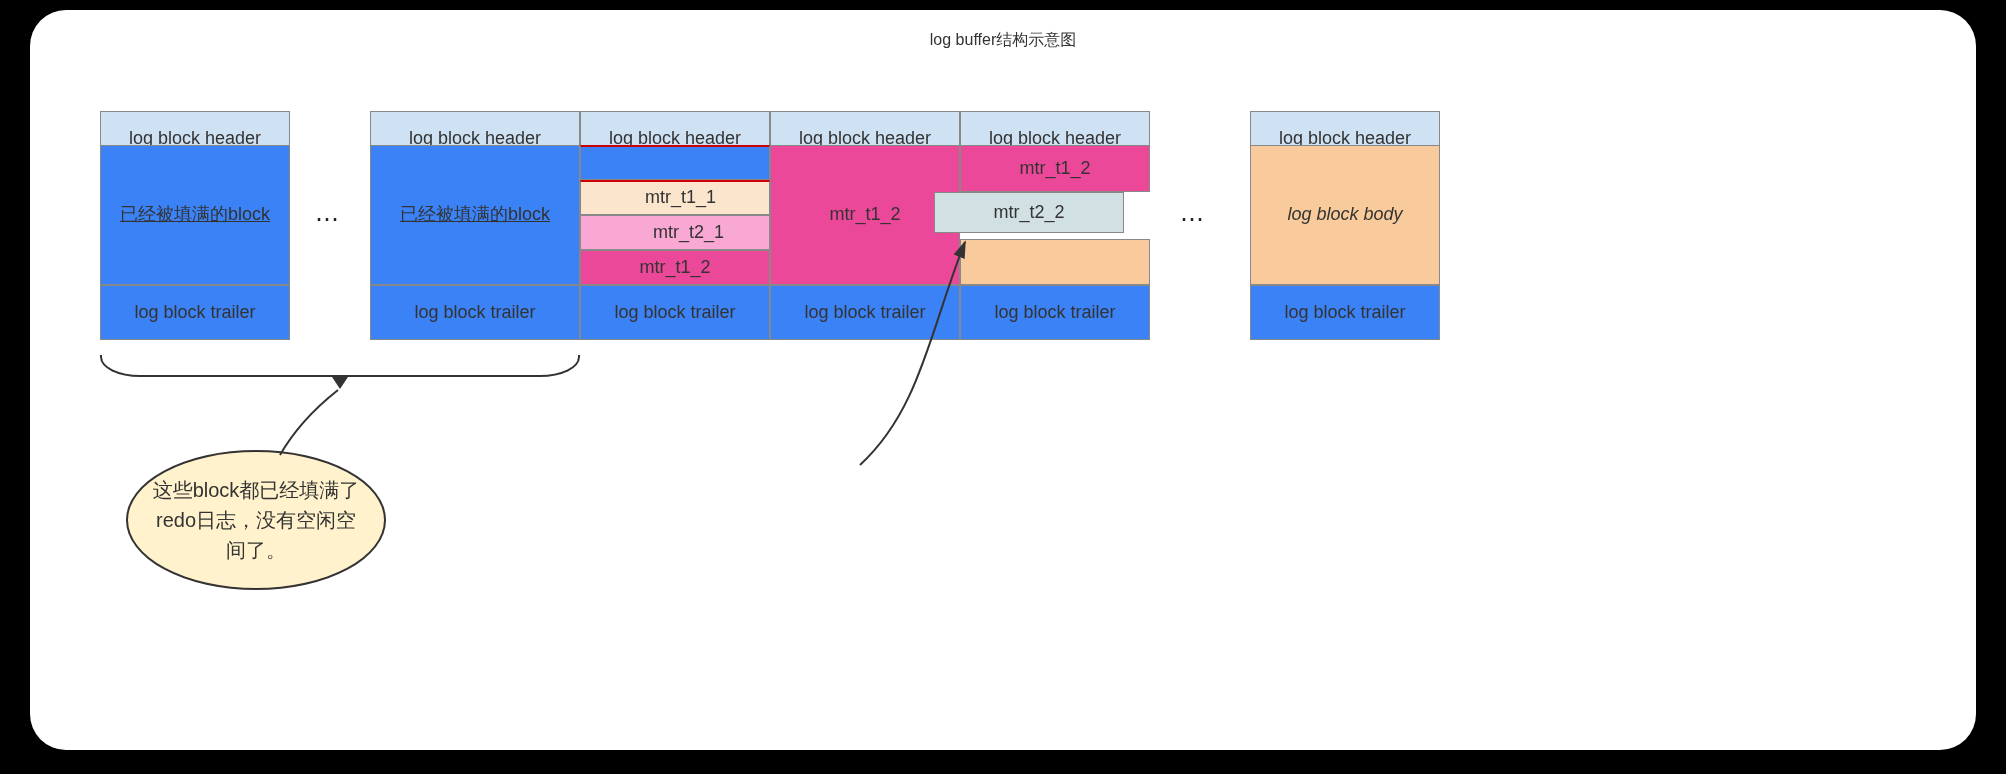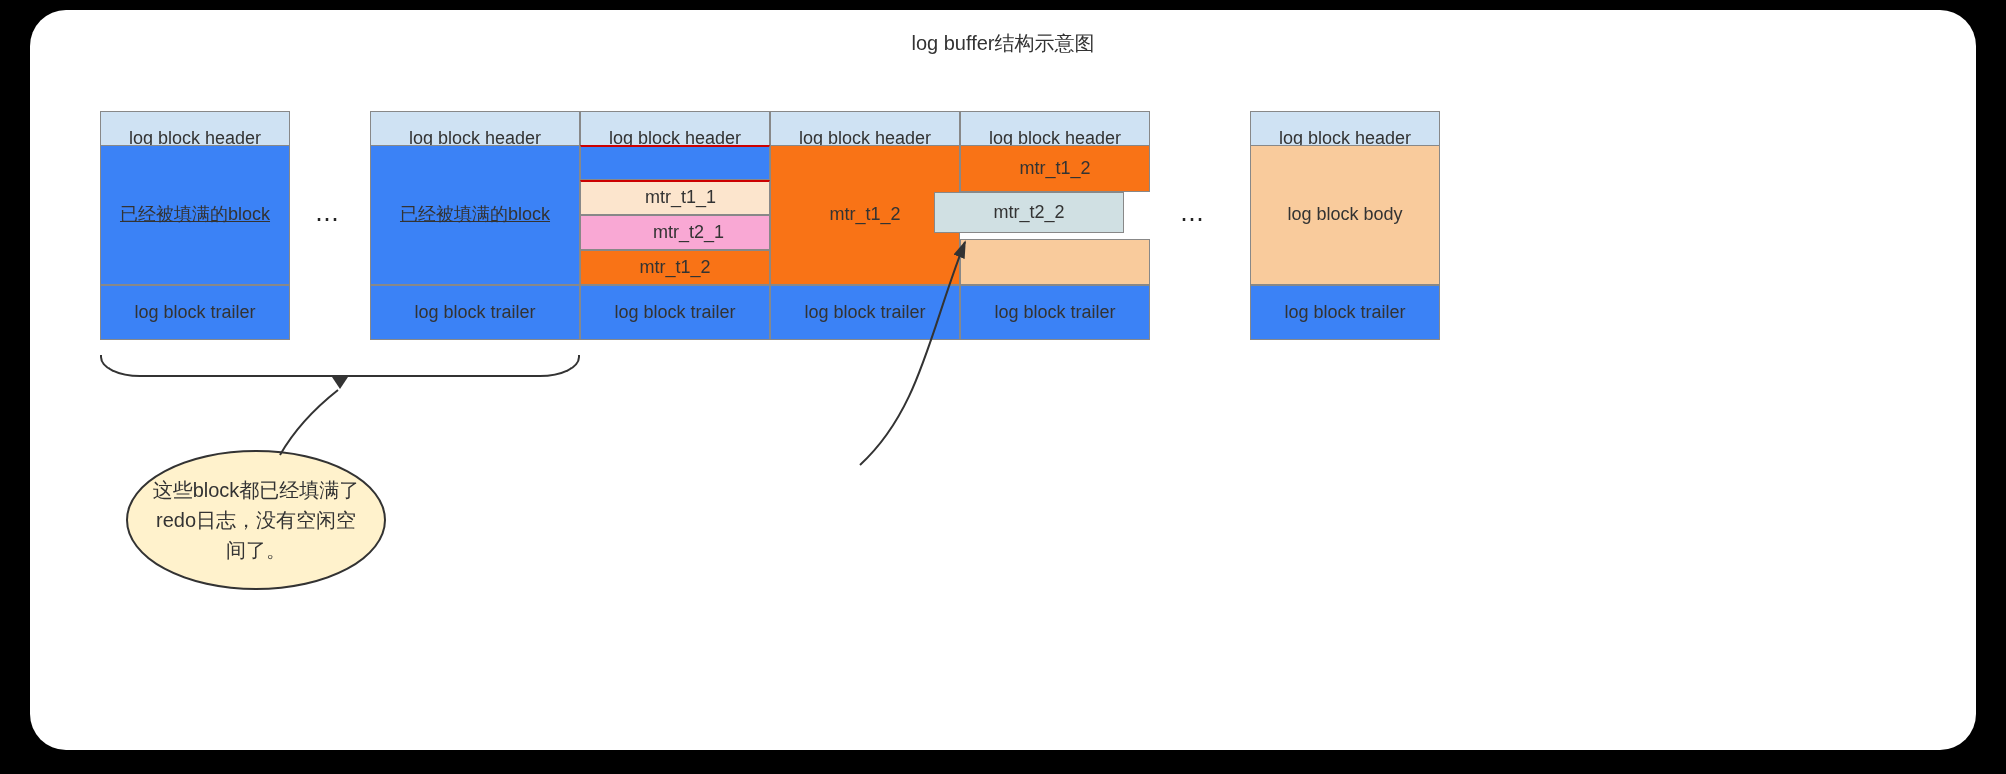--- a/index.html
+++ b/index.html
@@ -24,36 +24,36 @@
     height: 740px;
     background: #fff;
     border-radius: 36px;
   }
   .title {
     position: absolute;
     top: 20px;
     left: 0;
     width: 100%;
     text-align: center;
-    font-size: 20px;
+    font-size: 16px;
   }
   
   .cell {
     position: absolute;
     border: 1px solid #888;
     display: flex;
     align-items: center;
     justify-content: center;
     text-align: center;
     line-height: 1.2;
   }
   .hdr  { background: #cfe2f3; margin-top: 21px; }  
   .trl  { background: #3b82f6; }  
   .gray { background: #3b82f6; text-decoration: underline; }
-  .purp { background: #f97316; }
+  .purp { background: #ec4899; }
   .teal { background: #d0e0e3; }
   .ornl { background: #fce5cd; padding-left: 11px; }  
   .orn  { background: #f9cb9c; }  
   .pink { background: #f9a8d4; padding-left: 27px; }
   .red-top { border-top: 2px solid #cc0000; }
 
   .dots {
     position: absolute;
     font-size: 24px;
     letter-spacing: 2px;
@@ -126,21 +126,21 @@
 
     <div class="cell hdr" style="left:930px; top:80px;  width:190px; height:55px;">log block header</div>
     <div class="cell purp" style="left:930px; top:135px; width:190px; height:47px;">mtr_t1_2</div>
     <div class="cell teal" style="left:904px; top:182px; width:190px; height:41px;">mtr_t2_2</div>
     <div class="cell orn" style="left:930px; top:229px; width:190px; height:46px;"></div>
     <div class="cell trl" style="left:930px; top:275px; width:190px; height:55px;">log block trailer</div>
 
     <div class="dots" style="left:1150px; top:195px;">⋯</div>
 
     <div class="cell hdr" style="left:1220px; top:80px;  width:190px; height:55px;">log block header</div>
-    <div class="cell orn" style="left:1220px; top:135px; width:190px; height:140px;">log block body</div>
+    <div class="cell orn" style="left:1220px; top:135px; width:190px; height:140px;font-style:italic;">log block body</div>
     <div class="cell trl" style="left:1220px; top:275px; width:190px; height:55px;">log block trailer</div>
 
     <div class="brace" style="left:70px; top:345px; width:480px;"></div>
     <div class="brace-tip" style="left:302px; top:367px;"></div>
 
     <div class="bubble" style="left:96px; top:440px; width:260px; height:140px;">这些block都已经填满了redo日志，没有空闲空间了。</div>
 
     <svg class="arrow" style="left:0; top:0;" width="1500" height="700">
       <path d="M 250 445 Q 270 410 308 380" stroke="#333" stroke-width="2" fill="none"></path>
     </svg>

